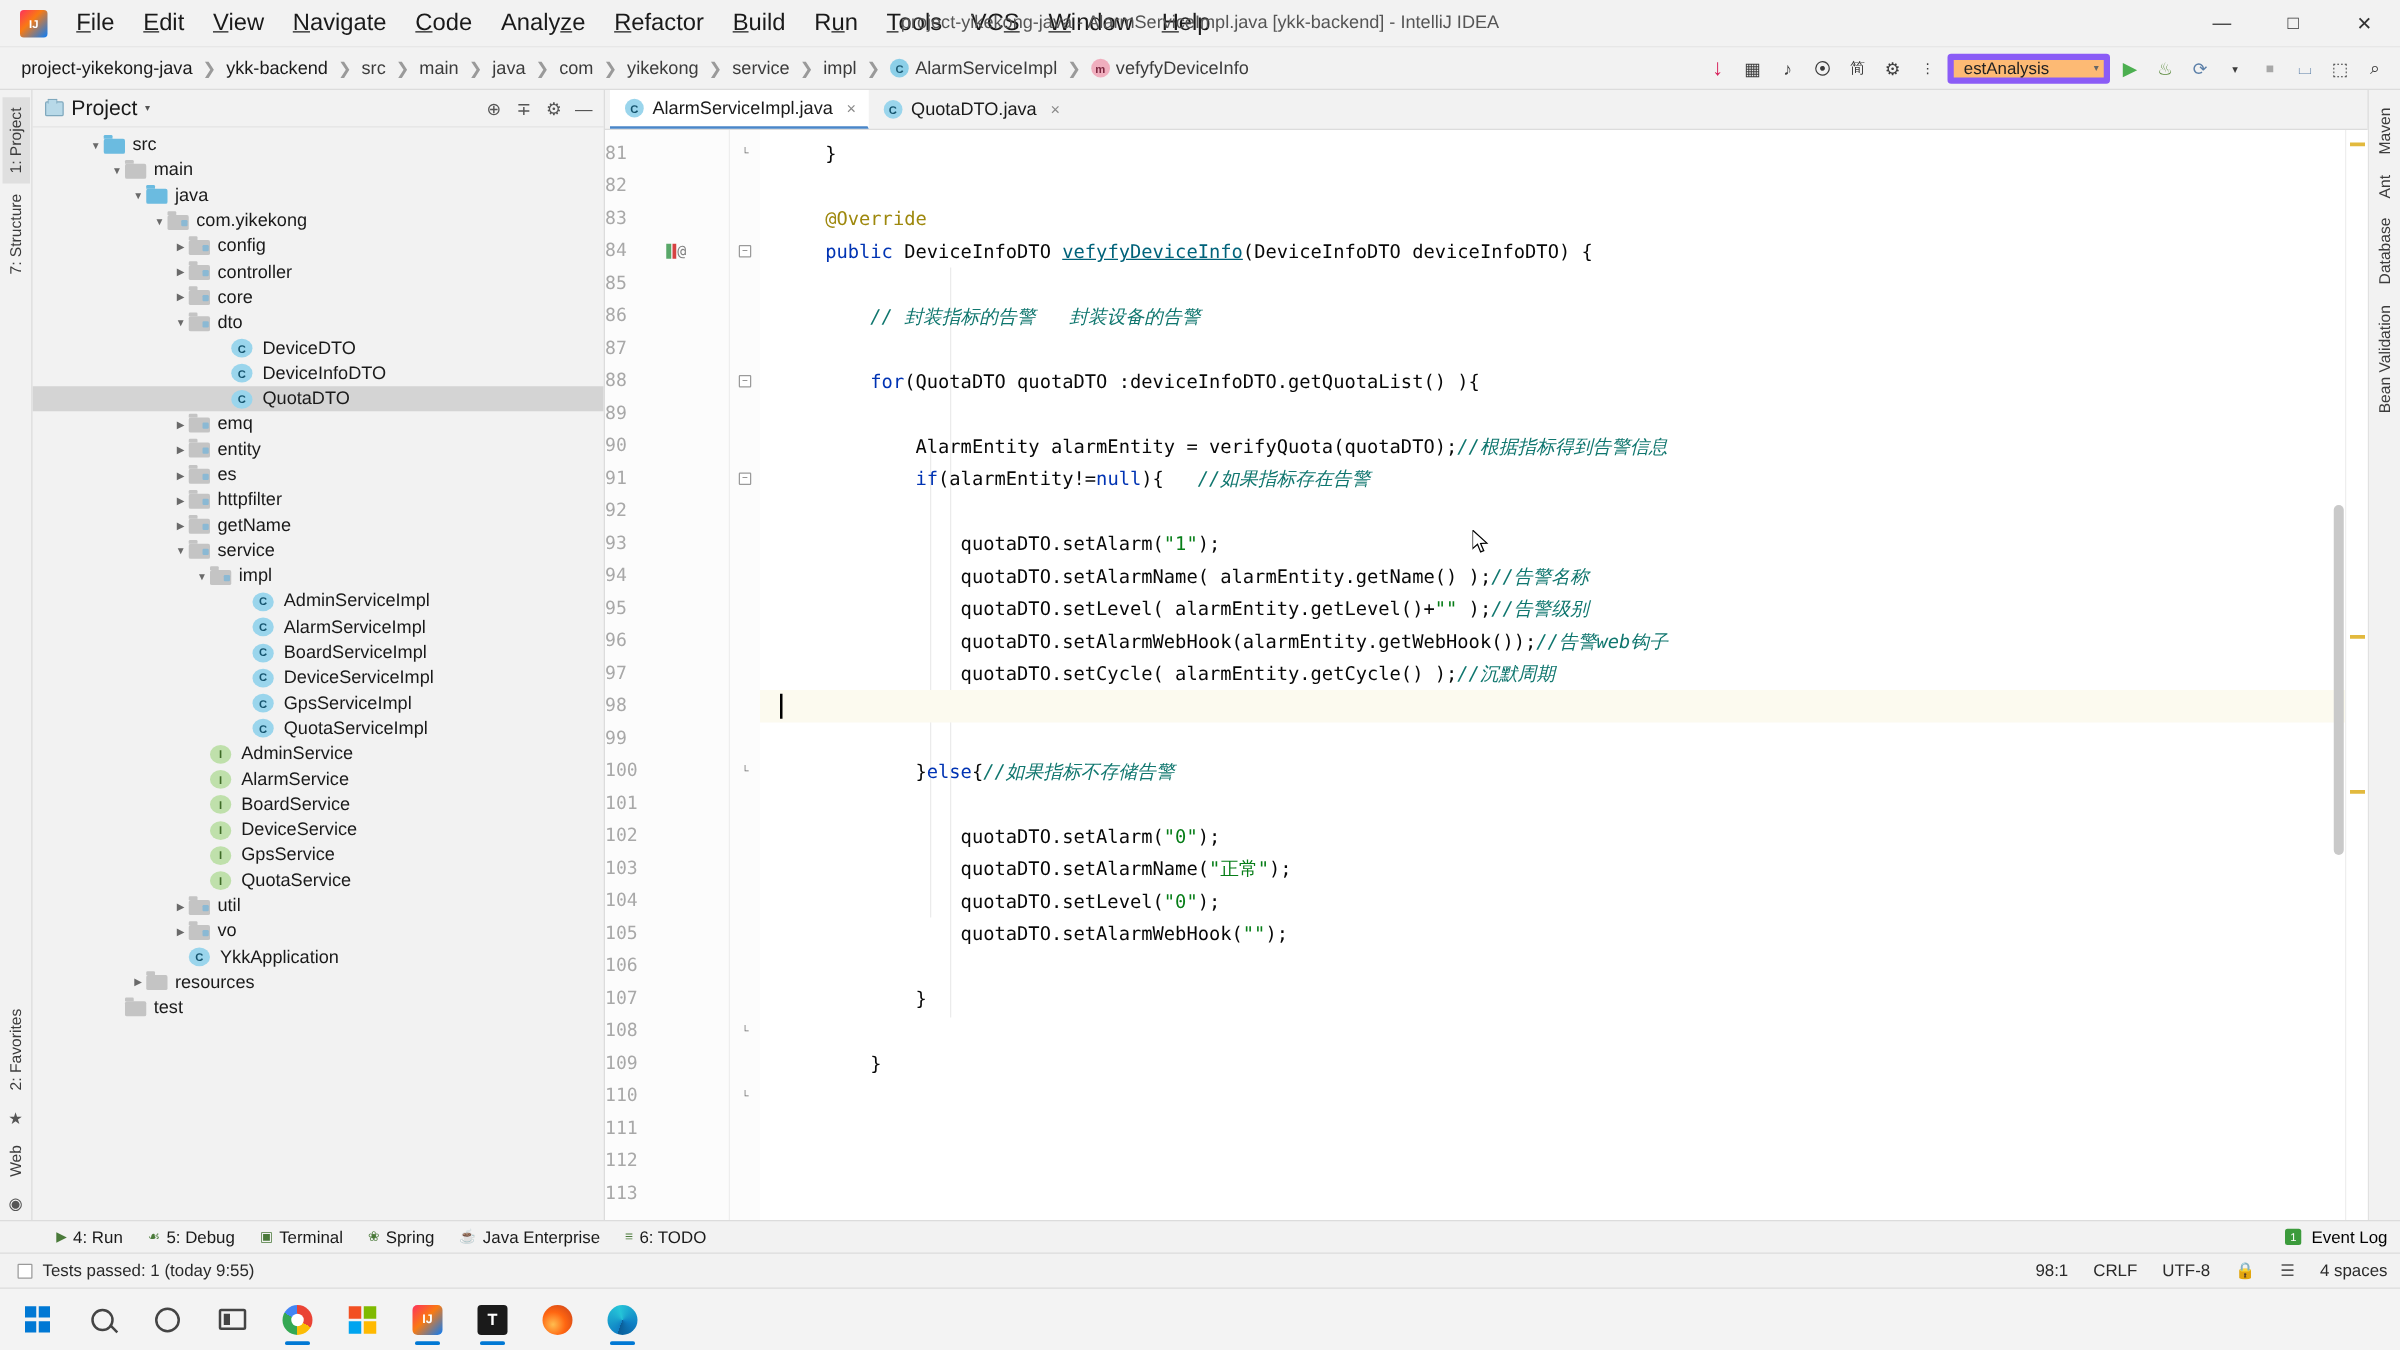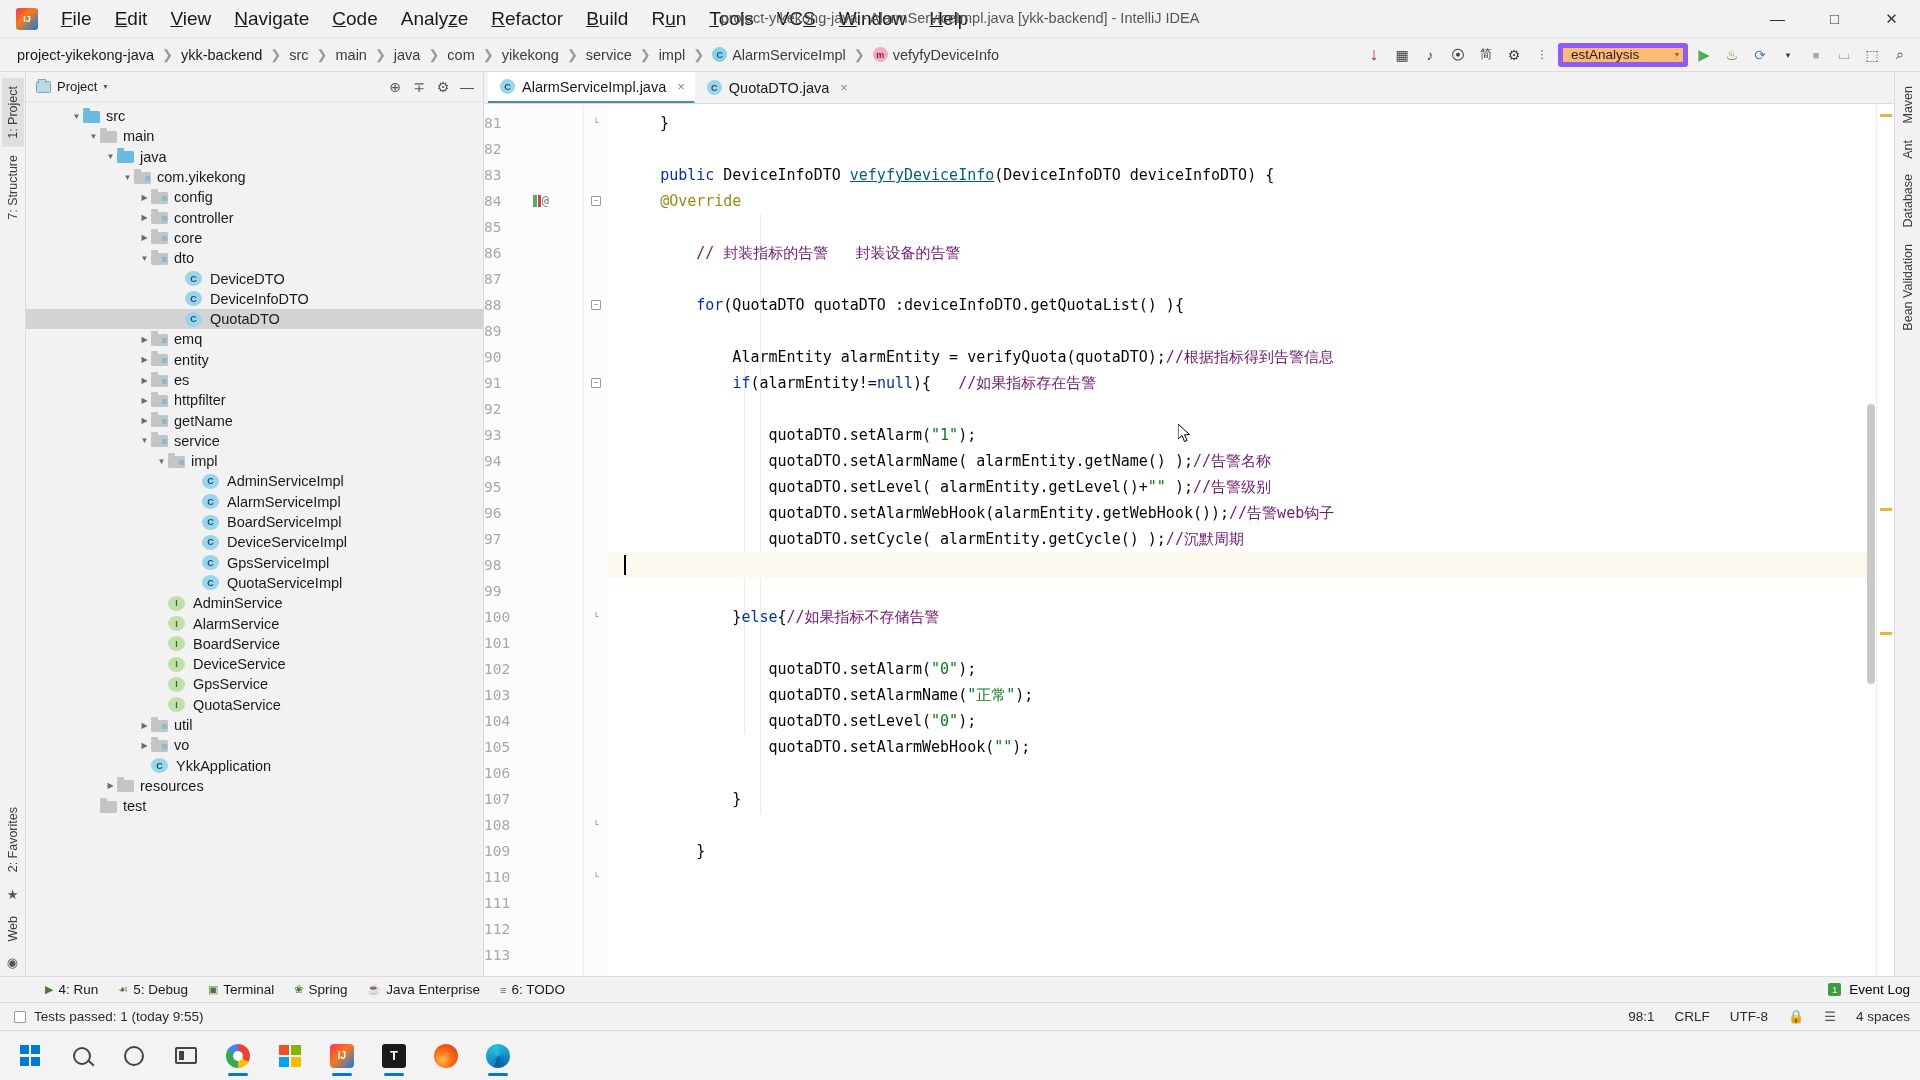--- a/index.html
+++ b/index.html
@@ -94,21 +94,21 @@
 
   
   .project-panel {
     width: 458px; background: #f2f2f2; display: flex; flex-direction: column;
     border-right: 1px solid #dcdcdc; flex: 0 0 458px; min-height: 0;
   }
   .pp-header {
     height: 30px; display: flex; align-items: center; padding: 0 6px 0 10px;
     border-bottom: 1px solid #e3e3e3; gap: 6px; flex:0 0 30px;
   }
-  .pp-title { font-size: 13px; color: #1a1a1a; }
+  .pp-title { font-size: 17px; color: #1a1a1a; }
   .folder-ico-sm {
     width: 15px; height: 12px; background: #b8d9e8; border: 1px solid #7fa8bd;
     border-radius: 1.5px; position: relative; flex:0 0 15px;
   }
   .folder-ico-sm::before {
     content: ""; position: absolute; top: -3px; left: 1px; width: 6px; height: 3px;
     background: #b8d9e8; border: 1px solid #7fa8bd; border-bottom: none; border-radius: 1px 1px 0 0;
   }
   .pp-caret { font-size: 8px; color: #555; }
   .pp-hdr-right { margin-left: auto; display: flex; gap: 4px; align-items: center; }
@@ -207,21 +207,21 @@
   .cline { height: 26px; line-height: 26px; white-space: pre; padding-left: 16px; position: relative; }
   .cline.caretline { background: #fcfaef; }
   .caret-bar {
     position:absolute; width: 1.5px; background:#000; height:20px; top:3px;
   }
   
   .kw   { color: #0033b3; }
   .str  { color: #067d17; }
   .num  { color: #1750eb; }
   .anno { color: #9e880d; }
-  .cmt  { color: #701a75; }
+  .cmt  { color: #0f766e; font-style: italic; }
   .fn-u { color: #00627a; text-decoration: underline; }
   .plain{ color: #080808; }
 
   
   .guide { position: absolute; top:0; bottom:0; width:1px; background:#ebebeb; }
 
   
   .markbar {
     width: 18px; background: #fff; border-left: 1px solid #eee; flex: 0 0 18px; position: relative;
   }
@@ -754,22 +754,22 @@
             </div>
             <div class="fline"></div>
             <div class="fline"></div>
             <div class="fline"></div>
           </div>
         <div class="code-area" id="code">
           <div class="guide" style="left:152px;top:110px;height:600px;"></div>
           <div class="guide" style="left:136px;top:250px;height:380px;"></div>
         <div class="cline"><span class="plain">    }</span></div>
             <div class="cline"></div>
+            <div class="cline"><span class="plain">    </span><span class="anno">@Override</span></div>
             <div class="cline"><span class="plain">    </span><span class="kw">public</span><span class="plain"> DeviceInfoDTO </span><span class="fn-u">vefyfyDeviceInfo</span><span class="plain">(DeviceInfoDTO deviceInfoDTO) {</span></div>
-            <div class="cline"><span class="plain">    </span><span class="anno">@Override</span></div>
             <div class="cline"></div>
             <div class="cline"><span class="plain">        </span><span class="cmt">// 封装指标的告警   封装设备的告警</span></div>
             <div class="cline"></div>
             <div class="cline"><span class="plain">        </span><span class="kw">for</span><span class="plain">(QuotaDTO quotaDTO :deviceInfoDTO.getQuotaList() ){</span></div>
             <div class="cline"></div>
             <div class="cline"><span class="plain">            AlarmEntity alarmEntity = verifyQuota(quotaDTO);</span><span class="cmt">//根据指标得到告警信息</span></div>
             <div class="cline"><span class="plain">            </span><span class="kw">if</span><span class="plain">(alarmEntity!=</span><span class="kw">null</span><span class="plain">){   </span><span class="cmt">//如果指标存在告警</span></div>
             <div class="cline"></div>
             <div class="cline"><span class="plain">                quotaDTO.setAlarm(</span><span class="str">"1"</span><span class="plain">);</span></div>
             <div class="cline"><span class="plain">                quotaDTO.setAlarmName( alarmEntity.getName() );</span><span class="cmt">//告警名称</span></div>

